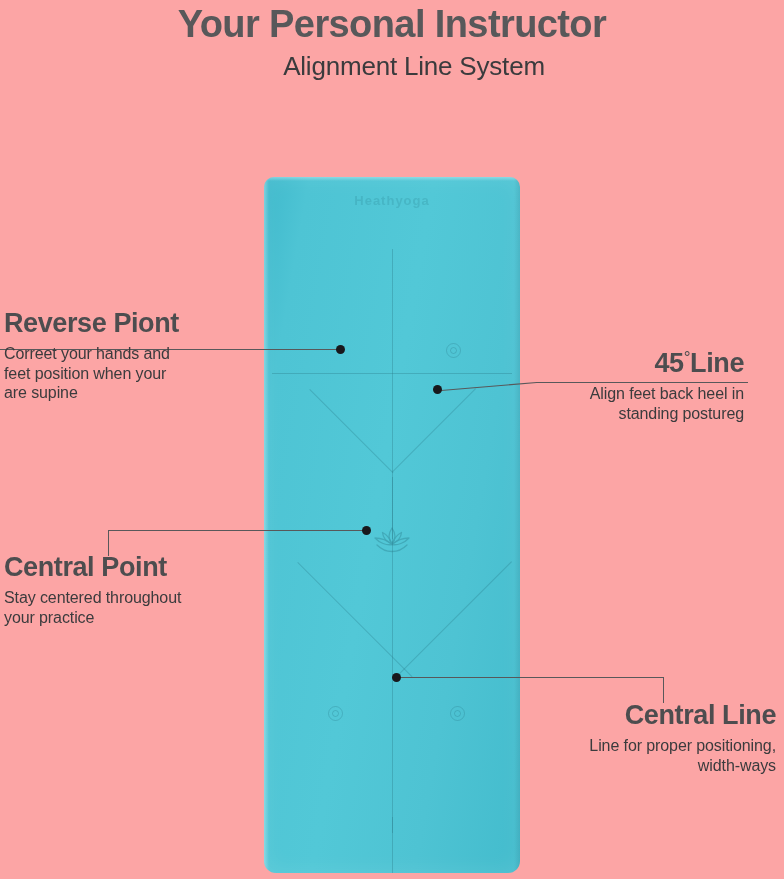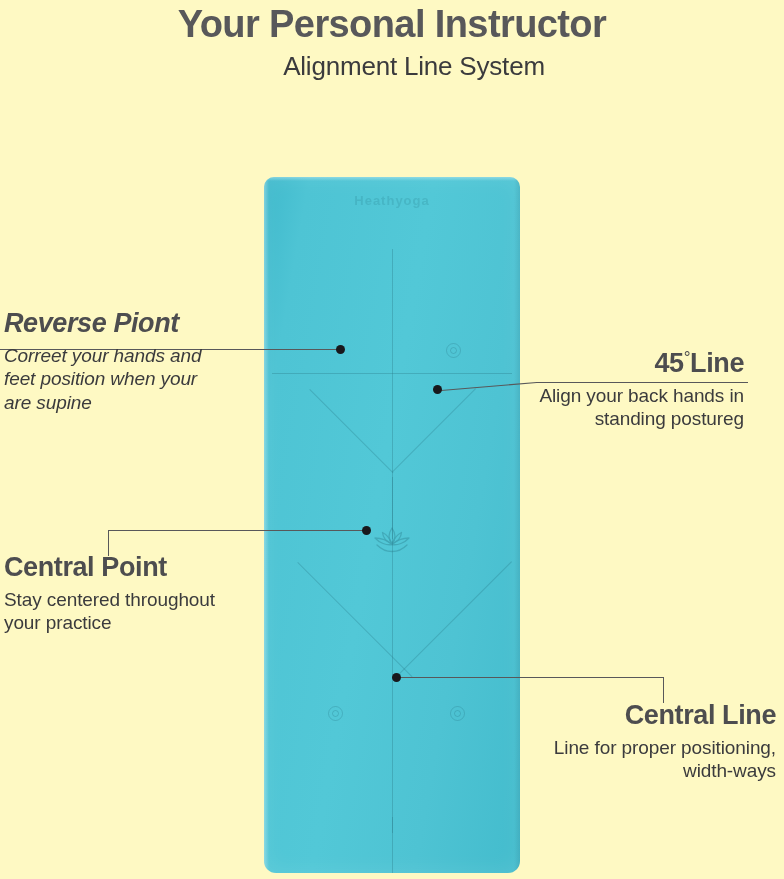--- a/index.html
+++ b/index.html
@@ -8,21 +8,21 @@
     background: #ffffff;
   }
   body {
     font-family: "Liberation Sans", sans-serif;
     -webkit-font-smoothing: antialiased;
   }
   #page {
     position: relative;
     width: 784px;
     height: 879px;
-    background: #fef9c3;
+    background: #fca5a5;
     overflow: hidden;
   }
 
   
   .header {
     position: absolute;
     top: 0;
     left: 0;
     width: 784px;
     text-align: center;
@@ -156,36 +156,36 @@
     font-size: 27px;
     font-weight: bold;
     letter-spacing: -0.4px;
     color: #4d4d4f;
     line-height: 1.12;
     white-space: nowrap;
   }
   .callout p {
     margin: 0;
     padding-top: 6px;
-    font-size: 19px;
+    font-size: 16px;
     font-weight: 300;
     letter-spacing: -0.1px;
     color: #3b3b3d;
     line-height: 1.22;
     white-space: pre-line;
   }
   .callout.align-right { text-align: right; margin-left: 19px; }
   .deg {
     font-size: 17px;
     vertical-align: 9px;
     font-weight: normal;
   }
 
   
-  #callout-reverse-point { left: 4px; top: 308px; font-style: italic; }
+  #callout-reverse-point { left: 4px; top: 308px; }
   #callout-45-line      { right: 40px; top: 348px; }
   #callout-central-point{ left: 4px; top: 552px; }
   #callout-central-line { right: 8px; top: 700px; }
 </style>
 </head>
 <body>
 
 <div id="page">
 
   <div class="header">
@@ -246,21 +246,21 @@
 
   <div class="callout" id="callout-reverse-point">
     <h3>Reverse Piont</h3>
     <p>Correet your hands and
 feet position when your
 are supine</p>
   </div>
 
   <div class="callout align-right" id="callout-45-line">
     <h3><span>45</span><span class="deg">°</span><span>Line</span></h3>
-    <p>Align your back hands in
+    <p>Align feet back heel in
 standing postureg</p>
   </div>
 
   <div class="callout" id="callout-central-point">
     <h3>Central Point</h3>
     <p>Stay centered throughout
 your practice</p>
   </div>
 
   <div class="callout align-right" id="callout-central-line">

